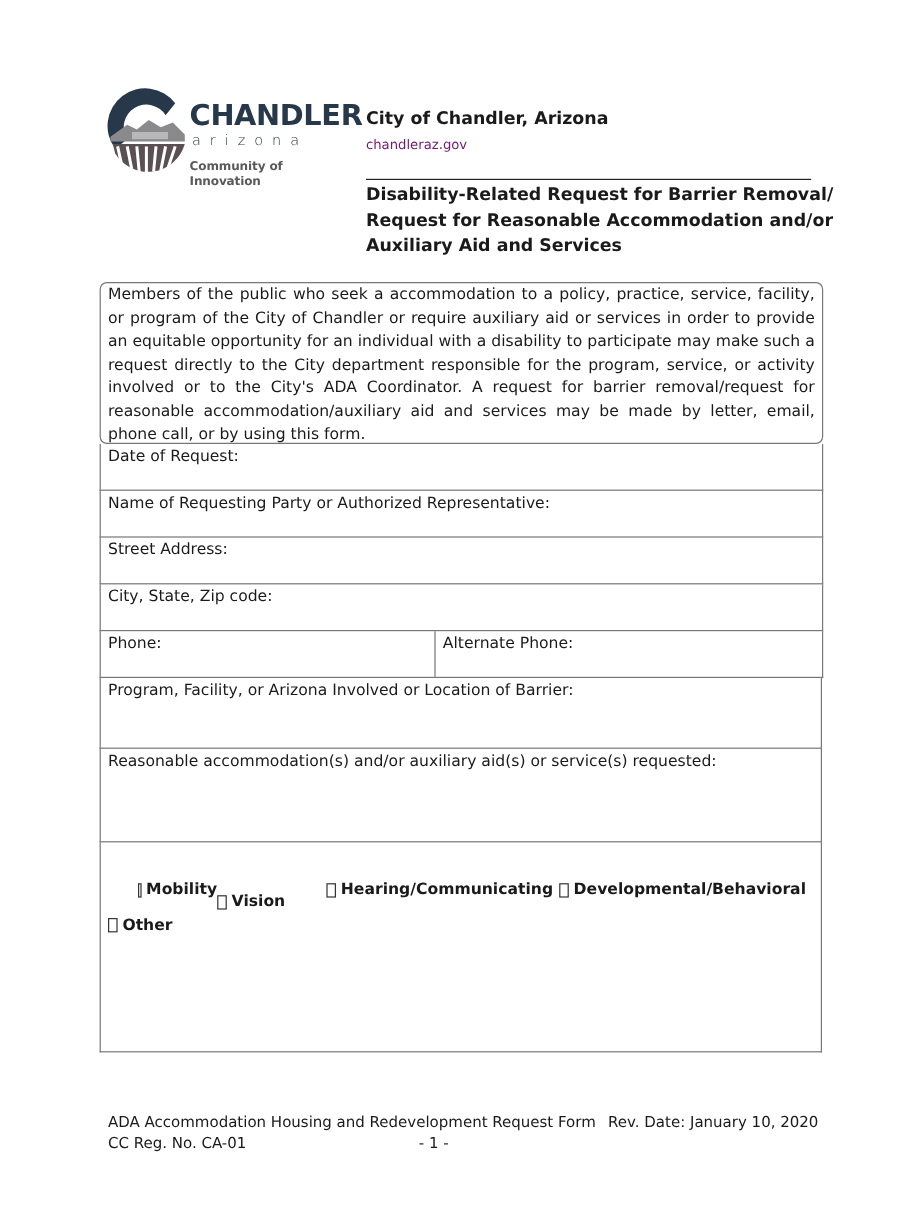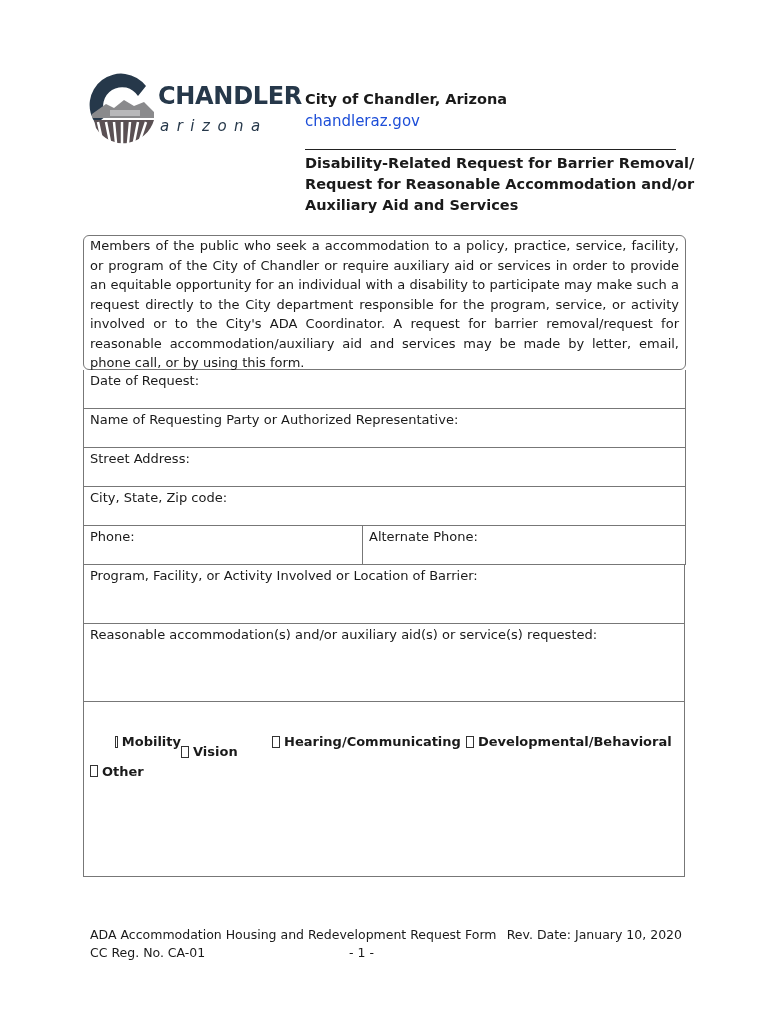--- a/index.html
+++ b/index.html
@@ -2,25 +2,25 @@
 <html><head>
   <meta charset="utf-8">
   <style>
     * { box-sizing: border-box; margin: 0; padding: 0; }
     html, body { width: 770px; height: 1024px; background: #ffffff; overflow: hidden; }
     body { position: relative; font-family: "DejaVu Sans", sans-serif; color: #1a1a1a; }
 
     .logo { position: absolute; left: 88px; top: 70px; width: 210px; height: 82px; }
     .logo-mark { position: absolute; left: 0; top: 2px; width: 70px; height: 72px; }
     .logo-title { position: absolute; left: 70px; top: 12px; font-family: "DejaVu Sans", sans-serif; font-weight: bold; font-size: 24px; color: #26384a; letter-spacing: -0.3px; line-height: 28px; }
-    .logo-sub { position: absolute; left: 72px; top: 44px; font-family: "DejaVu Sans", sans-serif; font-size: 15px; color: #26384a; letter-spacing: 7.5px; line-height: 24px; font-weight: 300; font-style: italic; }
+    .logo-sub { position: absolute; left: 72px; top: 35px; font-family: "DejaVu Sans", sans-serif; font-size: 12px; color: #26384a; letter-spacing: 7.5px; line-height: 24px; font-weight: 300; }
     .logo-tag { position: absolute; left: 70px; top: 64px; font-family: "DejaVu Sans", sans-serif; font-weight: bold; font-size: 10px; color: #5a5a5c; line-height: 12px; letter-spacing: -0.1px; }
 
     .org-name { position: absolute; left: 305px; top: 88px; font-weight: bold; font-size: 14.5px; line-height: 22px; color: #1a1a1a; }
-    .org-url { position: absolute; left: 305px; top: 110px; font-size: 15px; line-height: 22px; color: #1d4ed8; text-align: right; }
+    .org-url { position: absolute; left: 305px; top: 110px; font-size: 11px; line-height: 22px; color: #701a75; text-align: right; }
     .rule { position: absolute; left: 305px; top: 149px; width: 371px; height: 0; border-top: 1px solid #222; }
     .form-title { position: absolute; left: 305px; top: 153px; width: 390px; font-weight: bold; font-size: 14.5px; line-height: 21px; color: #1a1a1a; }
 
     .form-table { position: absolute; left: 83px; top: 235px; width: 603px; }
     .row { position: relative; border: 1px solid #777; border-top: none; font-size: 13px; line-height: 19.5px; color: #1a1a1a; padding: 0 6px; }
     .row.first { border-top: 1px solid #777; border-radius: 6px; }
     .intro { padding-top: 0; text-align: justify; height: 135px; }
     .h39 { height: 39px; padding-top: 1px; }
     .split { display: flex; padding: 0; }
     .split .cell { flex: none; padding: 1px 6px 0; height: 38px; }
@@ -49,20 +49,21 @@
 <div class="logo">
   <svg class="logo-mark" viewBox="0 0 70 72">
     <path d="M58 14 A30 30 0 1 0 8 52 L18 44 A18 18 0 1 1 50 24 Z" fill="#26384a"></path>
     <path d="M4 42 L18 32 L26 36 L36 28 L46 34 L56 30 L66 40 L66 46 L4 46 Z" fill="#8a8a8c"></path>
     <rect x="22" y="38" width="30" height="6" fill="#b8b8ba"></rect>
     <path d="M6 48 L66 48 A32 32 0 0 1 8 56 Z" fill="#5a5053"></path>
     <path d="M10 50 L14 68 M18 50 L22 70 M26 50 L28 71 M34 50 L34 72 M42 50 L40 71 M50 50 L46 70 M58 50 L52 68" stroke="#ffffff" stroke-width="2.5"></path>
   </svg>
   <div class="logo-title">CHANDLER</div>
   <div class="logo-sub">arizona</div>
+  <div class="logo-tag">Community of Innovation</div>
 </div>
 
 <div class="org-name">City of Chandler, Arizona</div>
 <div class="org-url">chandleraz.gov</div>
 <div class="rule"></div>
 <div class="form-title">Disability-Related Request for Barrier Removal/ Request for Reasonable Accommodation and/or Auxiliary Aid and Services</div>
 
 <div class="form-table">
   <div class="row first intro">Members of the public who seek a accommodation to a policy, practice, service, facility, or program of the City of Chandler or require auxiliary aid or services in order to provide an equitable opportunity for an individual with a disability to participate may make such a request directly to the City department responsible for the program, service, or activity involved or to the City's ADA Coordinator. A request for barrier removal/request for reasonable accommodation/auxiliary aid and services may be made by letter, email, phone call, or by using this form.</div>
 
@@ -86,21 +87,21 @@
     <div class="cell left">
       <span>Phone:</span>
     </div>
     <div class="cell">
       <span>Alternate Phone:</span>
     </div>
   </div>
 
 
   <div class="row h59 narrow">
-    <span>Program, Facility, or Activity Involved or Location of Barrier:</span>
+    <span>Program, Facility, or Arizona Involved or Location of Barrier:</span>
   </div>
 
   <div class="row h78 narrow">
     <span>Reasonable accommodation(s) and/or auxiliary aid(s) or service(s) requested:</span>
   </div>
 
   <div class="row h175 narrow">
     <div class="checks">
       <div class="check-line">
         <span class="check c1">

